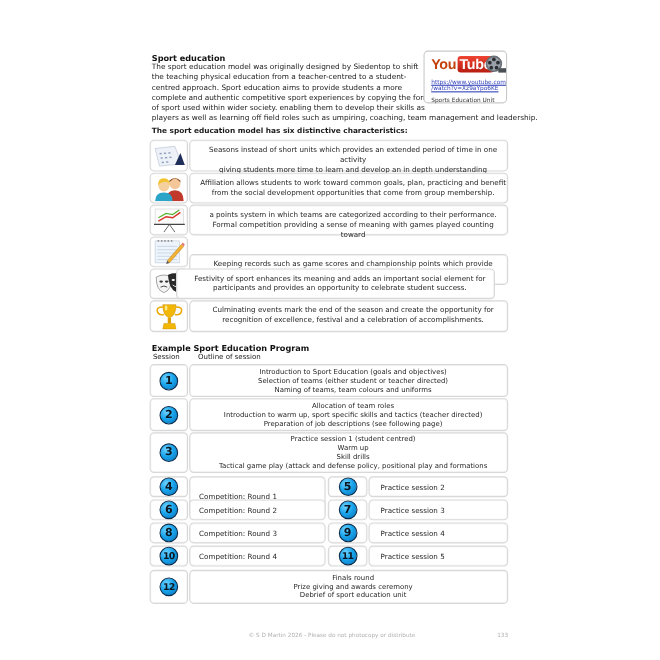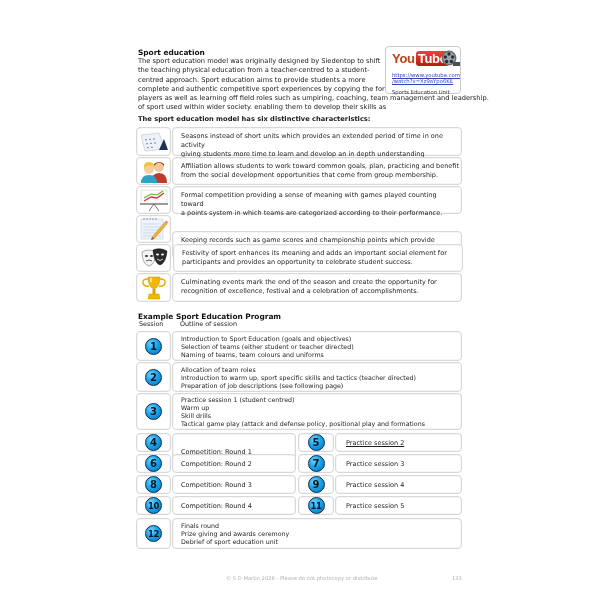--- a/index.html
+++ b/index.html
@@ -2,21 +2,21 @@
 <html><head>
 <meta charset="utf-8">
 <style>
   * { box-sizing: border-box; margin: 0; padding: 0; }
   html, body { width: 600px; height: 600px; background: #ffffff; overflow: hidden; }
   body { position: relative; font-family: "DejaVu Sans", "Liberation Sans", sans-serif; color: #1a1a1a; }
   .abs { position: absolute; }
   .h { font-weight: bold; font-size: 7.4px; line-height: 9px; color: #111; }
   .p { font-size: 6.7px; line-height: 9.3px; color: #1a1a1a; }
   .box { position: absolute; border: 1px solid #d8d8d8; border-radius: 4px; background: #fff; box-shadow: 0 0 0 0.5px #eee inset; }
-  .txt { font-size: 6.5px; line-height: 8.9px; color: #1f1f1f; padding: 4px 0 0 8px; }
+  .txt { font-size: 6.5px; line-height: 8.9px; color: #1f1f1f; padding: 4px 0 0 8px; text-align: center; }
   .txt-c { display: flex; align-items: center; padding: 0 0 0 8px; font-size: 6.5px; color: #1f1f1f; }
   .iconbox { display: flex; align-items: center; justify-content: center; }
   .num { width: 17px; height: 17px; border-radius: 50%; background: radial-gradient(circle at 35% 30%, #6fd3ff 0%, #18a4ec 45%, #0a6fb5 100%); border: 1.3px solid #0b2b4a; color: #0b1620; font-weight: bold; font-size: 10px; display: flex; align-items: center; justify-content: center; font-family: "DejaVu Sans", sans-serif; }
   .num.two { font-size: 8.5px; letter-spacing: -0.5px; }
   .yt { border: 1px solid #c9c9c9; border-radius: 4px; background: #fff; }
   .yt-logo { position: absolute; left: 6px; top: 4px; font-weight: bold; font-size: 13px; font-family: "Liberation Sans", sans-serif; letter-spacing: -0.3px; }
   .yt-you { color: #c2410c; margin-top: 22px; }
   .yt-tube { color: #fff; background: linear-gradient(#ee4433, #b81b10); border-radius: 3px; padding: 0 2px; margin-left: 1px; }
   .yt-link { position: absolute; left: 6px; top: 25px; font-size: 5.3px; line-height: 6.4px; color: #3344bb; text-decoration: underline; }
   .yt-cap { position: absolute; left: 6px; top: 42px; font-size: 5.3px; color: #333; }
@@ -24,22 +24,22 @@
 </style>
 </head>
 <body>
 
 <div class="abs h" style="left:138px; top:48px;">Sport education</div>
 <div class="abs p" style="left:138px; top:57px; width:340px;">
   <div>The sport education model was originally designed by Siedentop to shift</div>
   <div>the teaching physical education from a teacher-centred to a student-</div>
   <div>centred approach. Sport education aims to provide students a more</div>
   <div>complete and authentic competitive sport experiences by copying the form</div>
+  <div>of sport used within wider society. enabling them to develop their skills as</div>
   <div style="white-space:nowrap;">players as well as learning off field roles such as umpiring, coaching, team management and leadership.</div>
-  <div>of sport used within wider society. enabling them to develop their skills as</div>
 </div>
 
 <div class="abs yt" style="left:385px; top:46px; width:76px; height:48px;">
   <div class="yt-logo"><span class="yt-you">You</span><span class="yt-tube">Tube</span></div>
   <svg class="abs" style="left:55px; top:3px;" width="20" height="18" viewBox="0 0 20 18">
     <circle cx="8" cy="8" r="7.5" fill="#6a7077"></circle>
     <circle cx="8" cy="8" r="6" fill="#9aa1a8"></circle>
     <circle cx="8" cy="4" r="1.7" fill="#2b2f33"></circle>
     <circle cx="4.3" cy="7" r="1.7" fill="#2b2f33"></circle>
     <circle cx="11.7" cy="7" r="1.7" fill="#2b2f33"></circle>
@@ -96,22 +96,22 @@
   <svg width="30" height="24" viewBox="0 0 30 24">
     <rect x="2" y="2" width="26" height="14" fill="#fbfbfb" stroke="#ccc" stroke-width="0.5"></rect>
     <line x1="1" y1="16" x2="29" y2="16" stroke="#444" stroke-width="1"></line>
     <polyline points="5,13 12,9 18,10 25,5" fill="none" stroke="#d9342b" stroke-width="1.3"></polyline>
     <polyline points="5,10 12,6 18,7 24,3" fill="none" stroke="#5ab533" stroke-width="1.1"></polyline>
     <line x1="15" y1="16" x2="10" y2="23" stroke="#555" stroke-width="0.8"></line>
       <line x1="15" y1="16" x2="20" y2="23" stroke="#555" stroke-width="0.8"></line>
   </svg>
 </div>
 <div class="box txt" style="left:172px; top:186px; width:290px; height:28px;">
-  <div>Formal competition providing a sense of meaning with games played counting toward</div>
-    <div>a points system in which teams are categorized according to their performance.</div>
+  <div>a points system in which teams are categorized according to their performance.</div>
+    <div>Formal competition providing a sense of meaning with games played counting toward</div>
 </div>
 
 <div class="box iconbox" style="left:136px; top:215px; width:35px; height:28px;">
   <svg width="30" height="24" viewBox="0 0 30 24">
     <rect x="2" y="2" width="22" height="20" fill="#eef4fb" stroke="#b7c5d6" stroke-width="0.5"></rect>
     <g stroke="#9fb3ca" stroke-width="0.4">
         <line x1="4" y1="7" x2="22" y2="7"></line>
         <line x1="4" y1="10" x2="22" y2="10"></line>
         <line x1="4" y1="13" x2="22" y2="13"></line>
         <line x1="4" y1="16" x2="22" y2="16"></line>
@@ -139,21 +139,21 @@
     <path d="M3 6 Q10 2 17 6 Q17 18 10 20 Q3 18 3 6Z" fill="#f4f4f4" stroke="#777" stroke-width="0.6"></path>
     <ellipse cx="7.5" cy="10" rx="1.6" ry="1" fill="#333"></ellipse>
       <ellipse cx="12.5" cy="10" rx="1.6" ry="1" fill="#333"></ellipse>
     <path d="M7 15 Q10 13 13 15" fill="none" stroke="#333" stroke-width="0.8"></path>
     <path d="M14 4 Q21 1 28 5 Q27 17 21 19 Q15 17 14 4Z" fill="#2a2a2a" stroke="#111" stroke-width="0.5"></path>
     <ellipse cx="18.5" cy="8.5" rx="1.5" ry="0.9" fill="#fff"></ellipse>
       <ellipse cx="23.5" cy="8.5" rx="1.5" ry="0.9" fill="#fff"></ellipse>
     <path d="M18 13 Q21 16 24 13" fill="none" stroke="#fff" stroke-width="0.8"></path>
   </svg>
 </div>
-<div class="box txt" style="left:173px; top:244px; width:290px; height:28px;">
+<div class="box txt" style="left:160px; top:244px; width:290px; height:28px;">
   <div>Festivity of sport enhances its meaning and adds an important social element for</div>
     <div>participants and provides an opportunity to celebrate student success.</div>
 </div>
 
 <div class="box iconbox" style="left:136px; top:273px; width:35px; height:29px;">
   <svg width="28" height="26" viewBox="0 0 28 26">
     <path d="M8 2 L20 2 Q20 12 14 14 Q8 12 8 2Z" fill="#f2b705" stroke="#c98c00" stroke-width="0.5"></path>
     <path d="M8 4 Q2 4 3 8 Q4 12 9 11" fill="none" stroke="#e8a800" stroke-width="1.4"></path>
     <path d="M20 4 Q26 4 25 8 Q24 12 19 11" fill="none" stroke="#e8a800" stroke-width="1.4"></path>
     <rect x="12.5" y="14" width="3" height="5" fill="#e0a100"></rect>
@@ -198,21 +198,21 @@
     <div>Tactical game play (attack and defense policy, positional play and formations</div>
 </div>
 
 <div class="box iconbox" style="left:136px; top:433px; width:35px; height:19px;">
   <div class="num">4</div>
 </div>
 <div class="box txt-c" style="left:172px; top:433px; width:124px; height:37px;">Competition: Round 1</div>
 <div class="box iconbox" style="left:298px; top:433px; width:36px; height:19px;">
   <div class="num">5</div>
 </div>
-<div class="box txt-c" style="left:335px; top:433px; width:127px; height:19px; padding-left:10px;text-decoration:underline;">Practice session 2</div>
+<div class="box txt-c" style="left:335px; top:433px; width:127px; height:19px; padding-left:10px;">Practice session 2</div>
 
 <div class="box iconbox" style="left:136px; top:454px; width:35px; height:19px;">
   <div class="num">6</div>
 </div>
 <div class="box txt-c" style="left:172px; top:454px; width:124px; height:19px;">Competition: Round 2</div>
 <div class="box iconbox" style="left:298px; top:454px; width:36px; height:19px;">
   <div class="num">7</div>
 </div>
 <div class="box txt-c" style="left:335px; top:454px; width:127px; height:19px; padding-left:10px;">Practice session 3</div>
 

